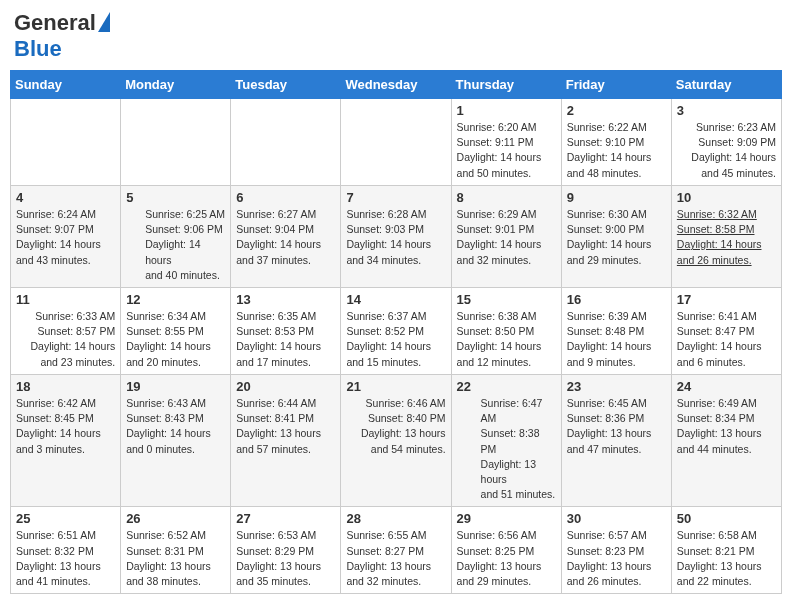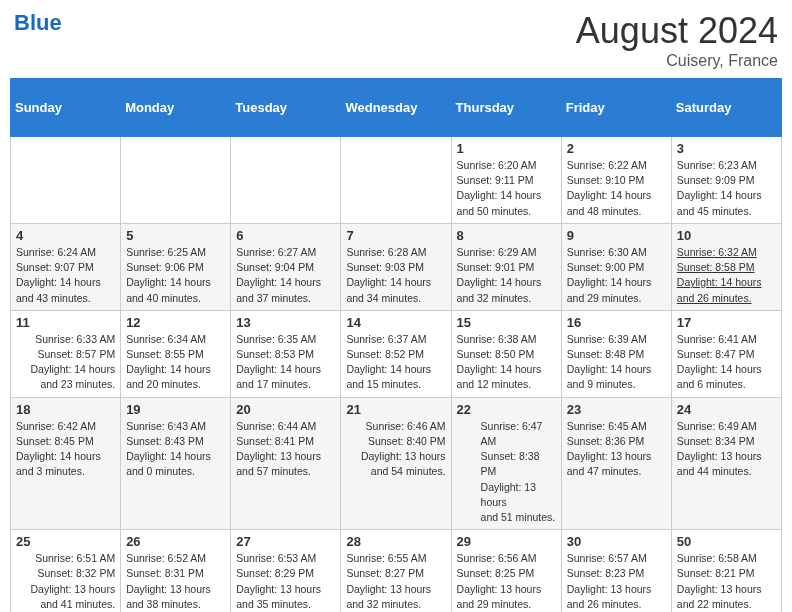--- a/index.html
+++ b/index.html
@@ -56,21 +56,21 @@
       font-size: 16px;
       color: #555;
     }
     .calendar {
       width: 100%;
       border-collapse: collapse;
     }
     .calendar th {
       background: #2b7cd3;
       color: #fff;
-      padding: 21px 4px;
+      padding: 6px 4px;
       text-align: left;
       font-size: 13px;
       border: 1px solid #2b7cd3;
     }
     .calendar td {
       border: 1px solid #ccc;
       vertical-align: top;
       padding: 4px 5px;
       font-size: 11px;
       color: #333;
@@ -96,25 +96,25 @@
       background: #fff;
     }
     .row-even td { background: #f2f2f2; }
     .row-odd td { background: #fff; }
   </style>
 </head>
 <body>
 
 <div class="header">
   <div class="logo">
+    <div class="logo-text">
+      <span class="logo-general">General</span>
+      <div class="logo-triangle"></div>
+    </div>
     <span class="logo-blue">Blue</span>
-  </div>
-  <div class="title-area">
-    <div class="month-year">August 2024</div>
-    <div class="location">Cuisery, France</div>
   </div>
 </div>
 
 <table class="calendar">
   <thead>
     <tr>
     <th>Sunday</th>
         <th>Monday</th>
         <th>Tuesday</th>
         <th>Wednesday</th>
@@ -138,37 +138,37 @@
         </td>
         <td>
           <span class="day-num">2</span>
           <div class="day-info" style="white-space: pre-line;">Sunrise: 6:22 AM
 Sunset: 9:10 PM
 Daylight: 14 hours
 and 48 minutes.</div>
         </td>
         <td>
           <span class="day-num">3</span>
-          <div class="day-info" style="white-space: pre-line;">Sunrise: 6:23 AM
+          <div class="day-info" style="white-space: pre-line; text-align: right;">Sunrise: 6:23 AM
 Sunset: 9:09 PM
 Daylight: 14 hours
 and 45 minutes.</div>
         </td>
       </tr>
       <tr class="row-even">
         <td>
           <span class="day-num">4</span>
           <div class="day-info" style="white-space: pre-line;">Sunrise: 6:24 AM
 Sunset: 9:07 PM
 Daylight: 14 hours
 and 43 minutes.</div>
         </td>
         <td>
           <span class="day-num">5</span>
-          <div class="day-info" style="white-space: pre-line;">Sunrise: 6:25 AM
+          <div class="day-info" style="white-space: pre-line; margin-left: 19px;">Sunrise: 6:25 AM
 Sunset: 9:06 PM
 Daylight: 14 hours
 and 40 minutes.</div>
         </td>
         <td>
           <span class="day-num">6</span>
           <div class="day-info" style="white-space: pre-line;">Sunrise: 6:27 AM
 Sunset: 9:04 PM
 Daylight: 14 hours
 and 37 minutes.</div>
@@ -300,21 +300,21 @@
           <span class="day-num">24</span>
           <div class="day-info" style="white-space: pre-line;">Sunrise: 6:49 AM
 Sunset: 8:34 PM
 Daylight: 13 hours
 and 44 minutes.</div>
         </td>
       </tr>
       <tr class="row-odd">
         <td>
           <span class="day-num">25</span>
-          <div class="day-info" style="white-space: pre-line; text-align: right;">Sunrise: 6:51 AM
+          <div class="day-info" style="white-space: pre-line;">Sunrise: 6:51 AM
 Sunset: 8:32 PM
 Daylight: 13 hours
 and 41 minutes.</div>
         </td>
         <td>
           <span class="day-num">26</span>
           <div class="day-info" style="white-space: pre-line;">Sunrise: 6:52 AM
 Sunset: 8:31 PM
 Daylight: 13 hours
 and 38 minutes.</div>

